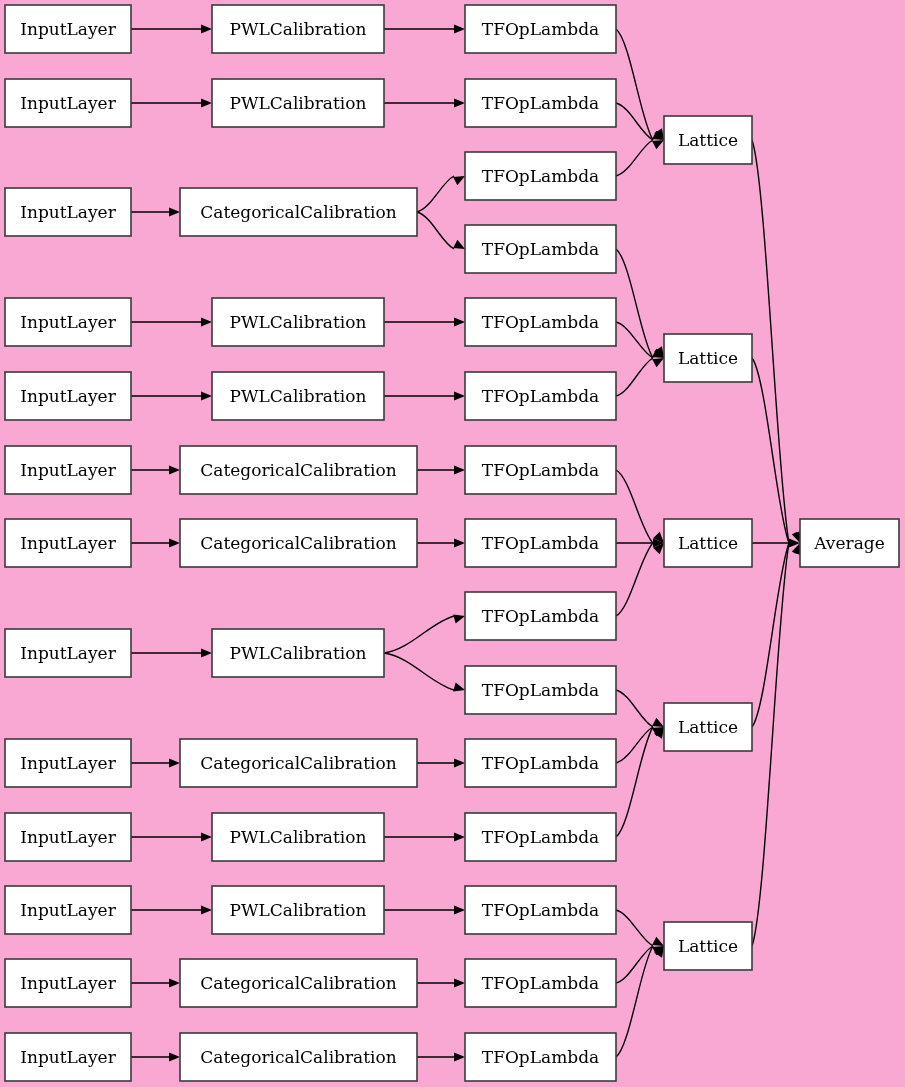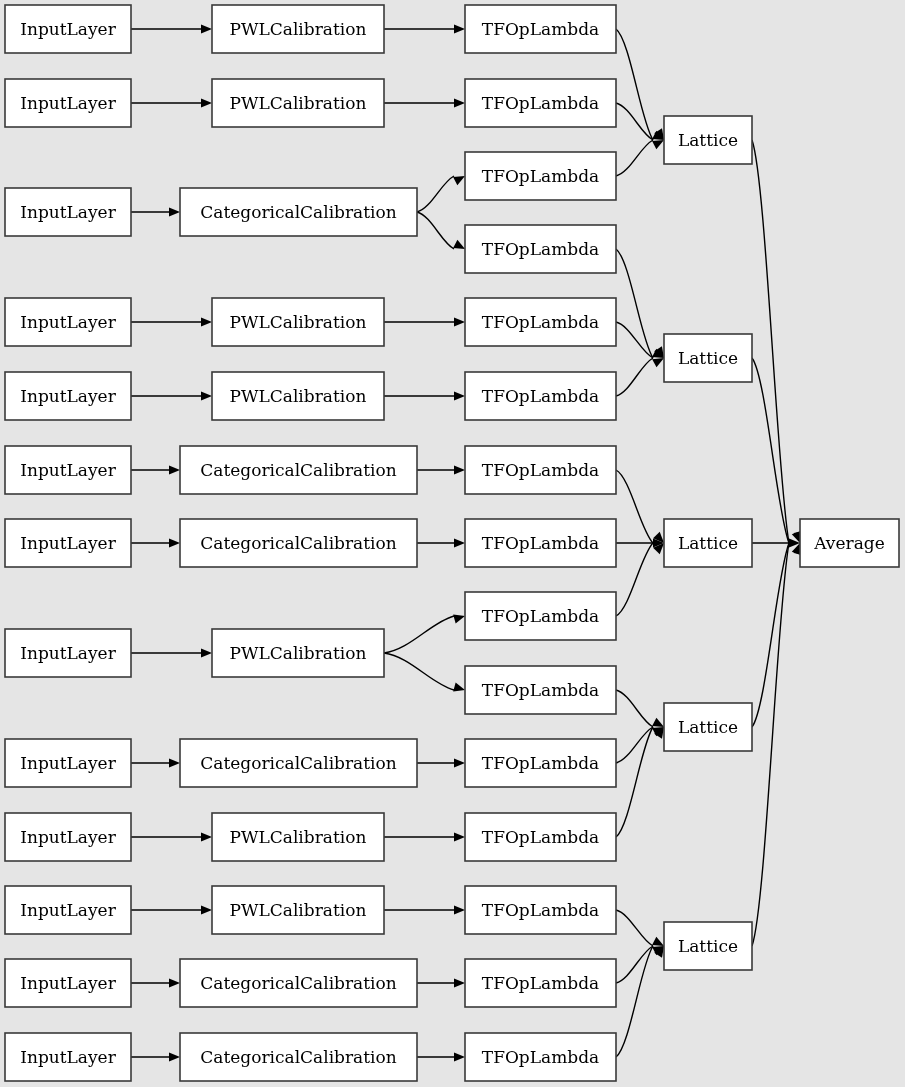--- a/index.html
+++ b/index.html
@@ -4,21 +4,21 @@
 <style>
   html, body {
     margin: 0;
     padding: 0;
     background: #ffffff;
   }
   #graph-root {
     position: relative;
     width: 905px;
     height: 1087px;
-    background: #e5e5e5;
+    background: #f9a8d4;
     overflow: hidden;
     font-family: "DejaVu Serif", "Liberation Serif", serif;
   }
   svg.graph-canvas {
     position: absolute;
     top: 0; left: 0;
     width: 905px;
     height: 1087px;
   }
   .node-box {

